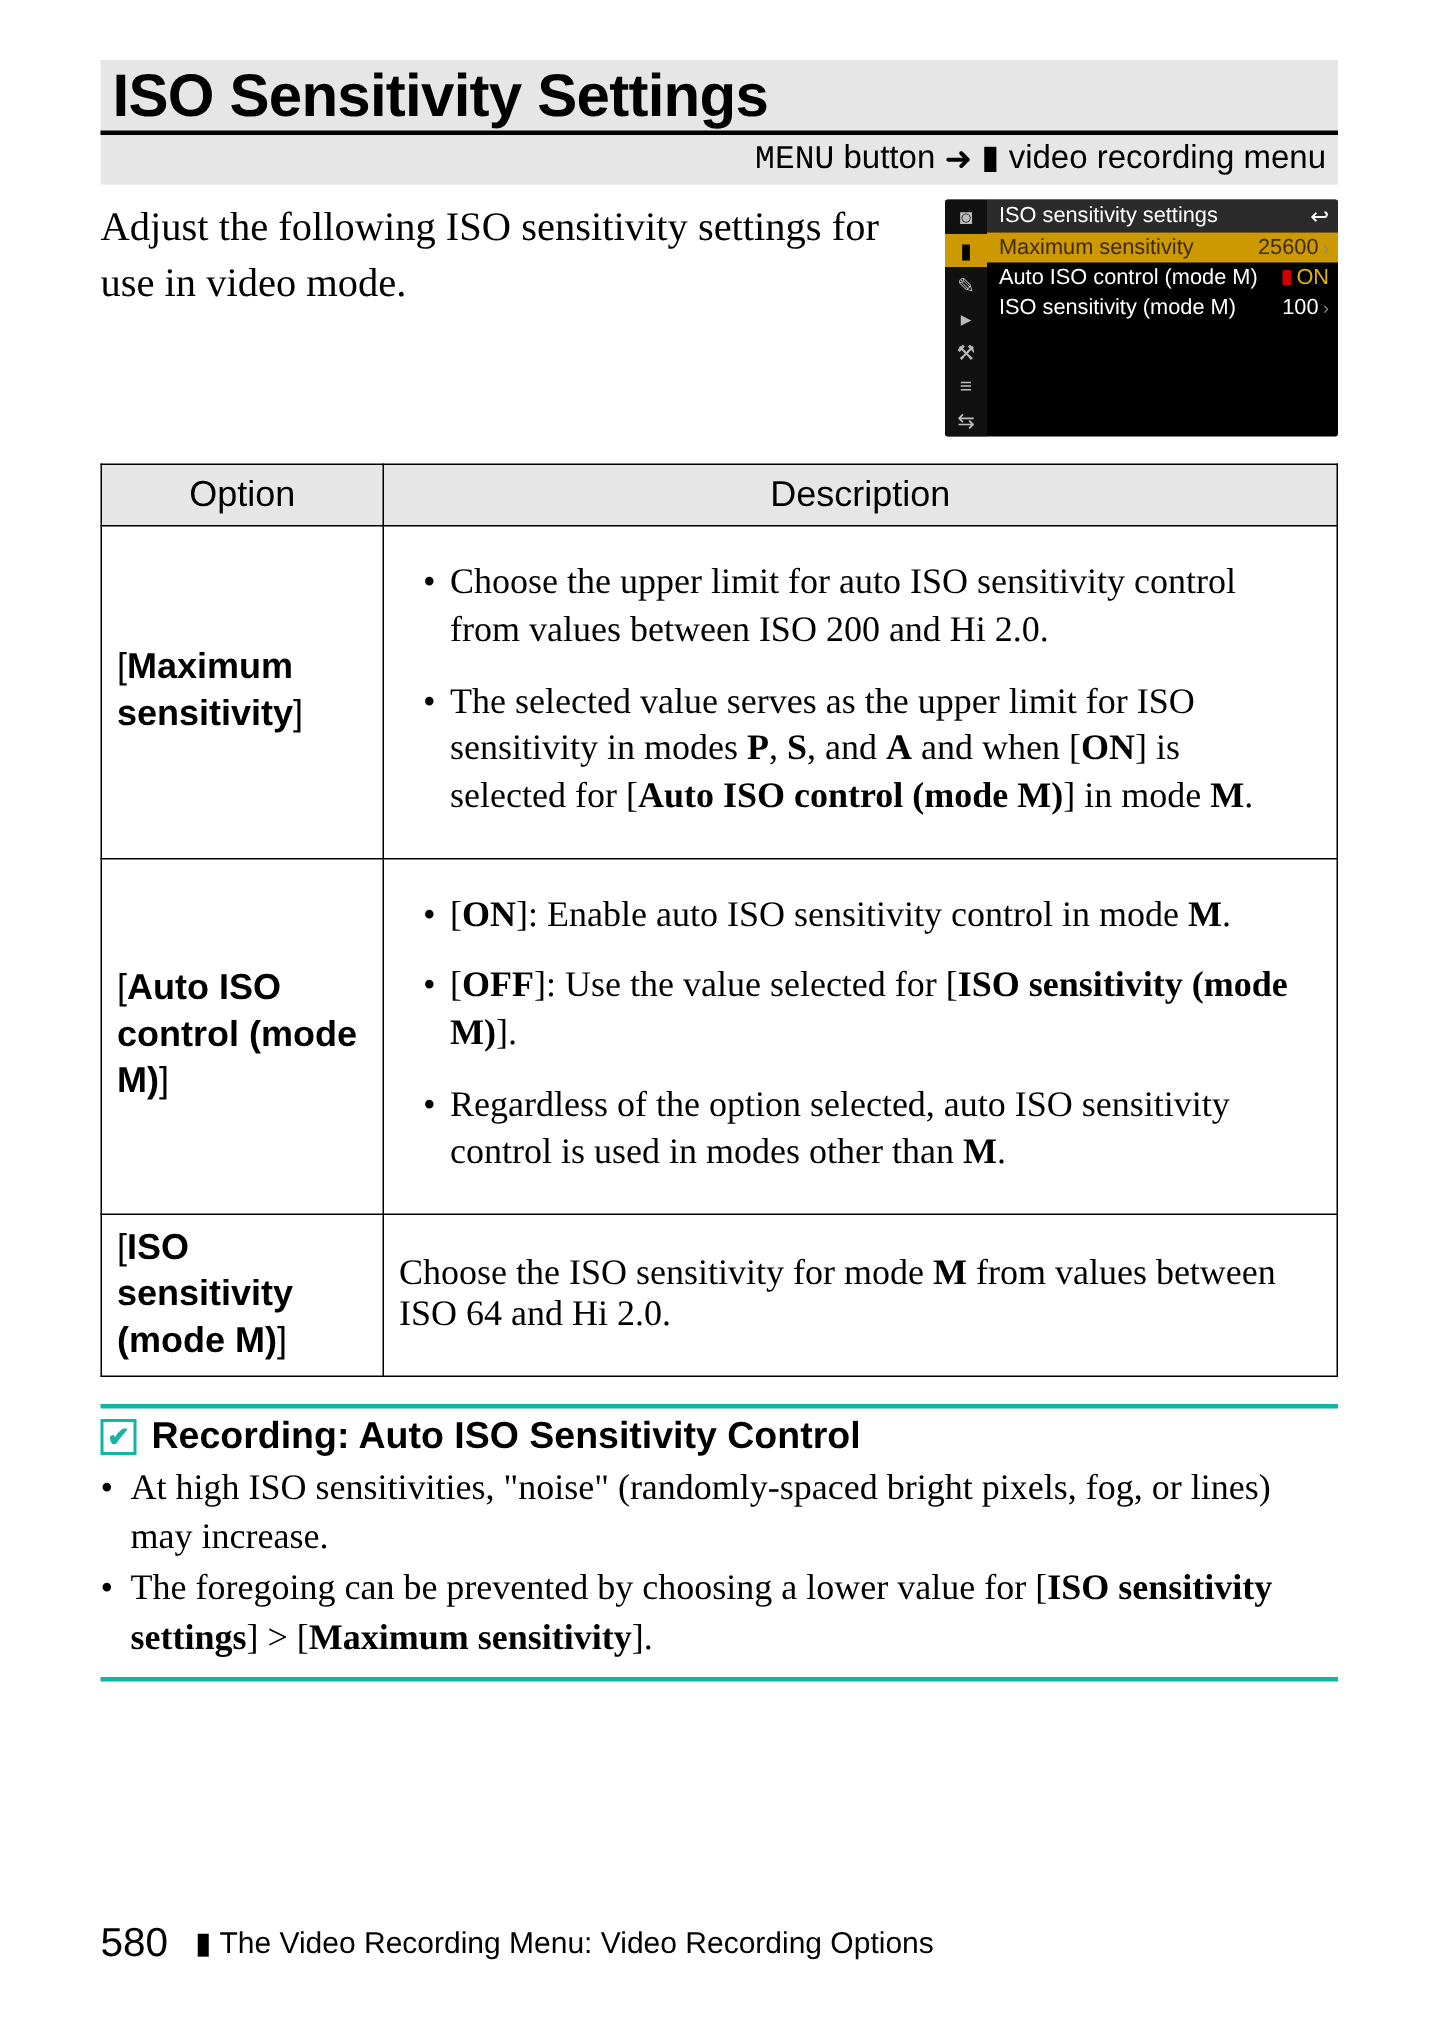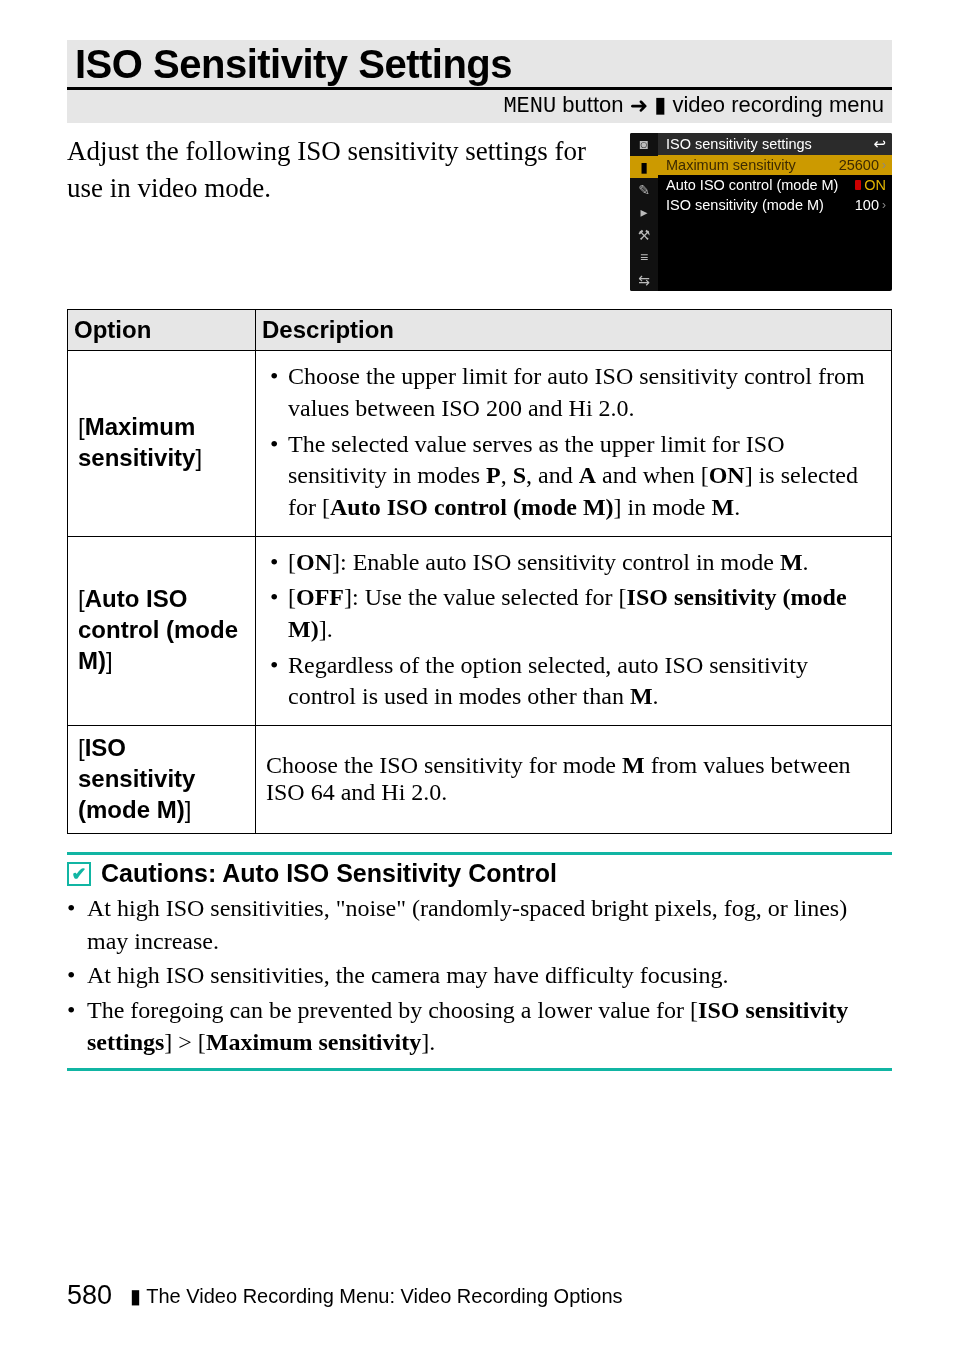--- a/index.html
+++ b/index.html
@@ -60,29 +60,29 @@
 
   table.opts {
     width: 100%; border-collapse: collapse; margin-top: 18px;
     font-size: 24px;
   }
   table.opts th, table.opts td {
     border: 1px solid #000; padding: 6px 10px 8px 10px; vertical-align: top;
   }
   table.opts th {
     background: #e6e6e6; font-family: "Segoe UI", Arial, sans-serif;
-    font-weight: 700; text-align: left; font-size: 24px; padding: 6px;
+    font-weight: 400; text-align: center; font-size: 24px; padding: 6px;
   }
   table.opts td.optcell {
     font-family: "Segoe UI", Arial, sans-serif; font-weight: 400;
     vertical-align: middle; width: 188px; line-height: 1.3;
   }
   table.opts td.optcell b { font-weight: 800; }
   table.opts ul { list-style: none; padding-left: 18px; }
-  table.opts ul li { position: relative; line-height: 1.32; margin: 4px; }
+  table.opts ul li { position: relative; line-height: 1.32; margin: 16px; }
   table.opts ul li::before {
     content: "•"; position: absolute; left: -18px; top: 0; font-size: 24px;
   }
   .b { font-weight: 700; }
 
   .caution-block { margin-top: 18px; }
   .caution-head {
     border-top: 3px solid #11b5a3;
     padding-top: 4px;
     font-family: "Segoe UI", Arial, sans-serif;
@@ -214,25 +214,24 @@
     <td style="vertical-align:middle">
       <span>Choose the ISO sensitivity for mode </span><span class="b">M</span><span> from values between ISO 64 and Hi 2.0.</span>
     </td>
   </tr>
 </tbody>
   </table>
 
 <div class="caution-block">
   <div class="caution-head">
     <span class="caution-icon">✔</span>
-    <span>Cautions: Auto ISO Sensitivity Control</span>
+    <span>Recording: Auto ISO Sensitivity Control</span>
   </div>
   <ul class="caution-list">
     <li>At high ISO sensitivities, "noise" (randomly-spaced bright pixels, fog, or lines) may increase.</li>
-    <li>At high ISO sensitivities, the camera may have difficulty focusing.</li>
     <li>
       <span>The foregoing can be prevented by choosing a lower value for [</span><span class="b">ISO sensitivity settings</span><span>] &gt; [</span><span class="b">Maximum sensitivity</span><span>].</span>
     </li>
   </ul>
   <div class="bottom-rule"></div>
 </div>
 
 <div class="footer">
   <span class="pg">580</span>
   <span>

